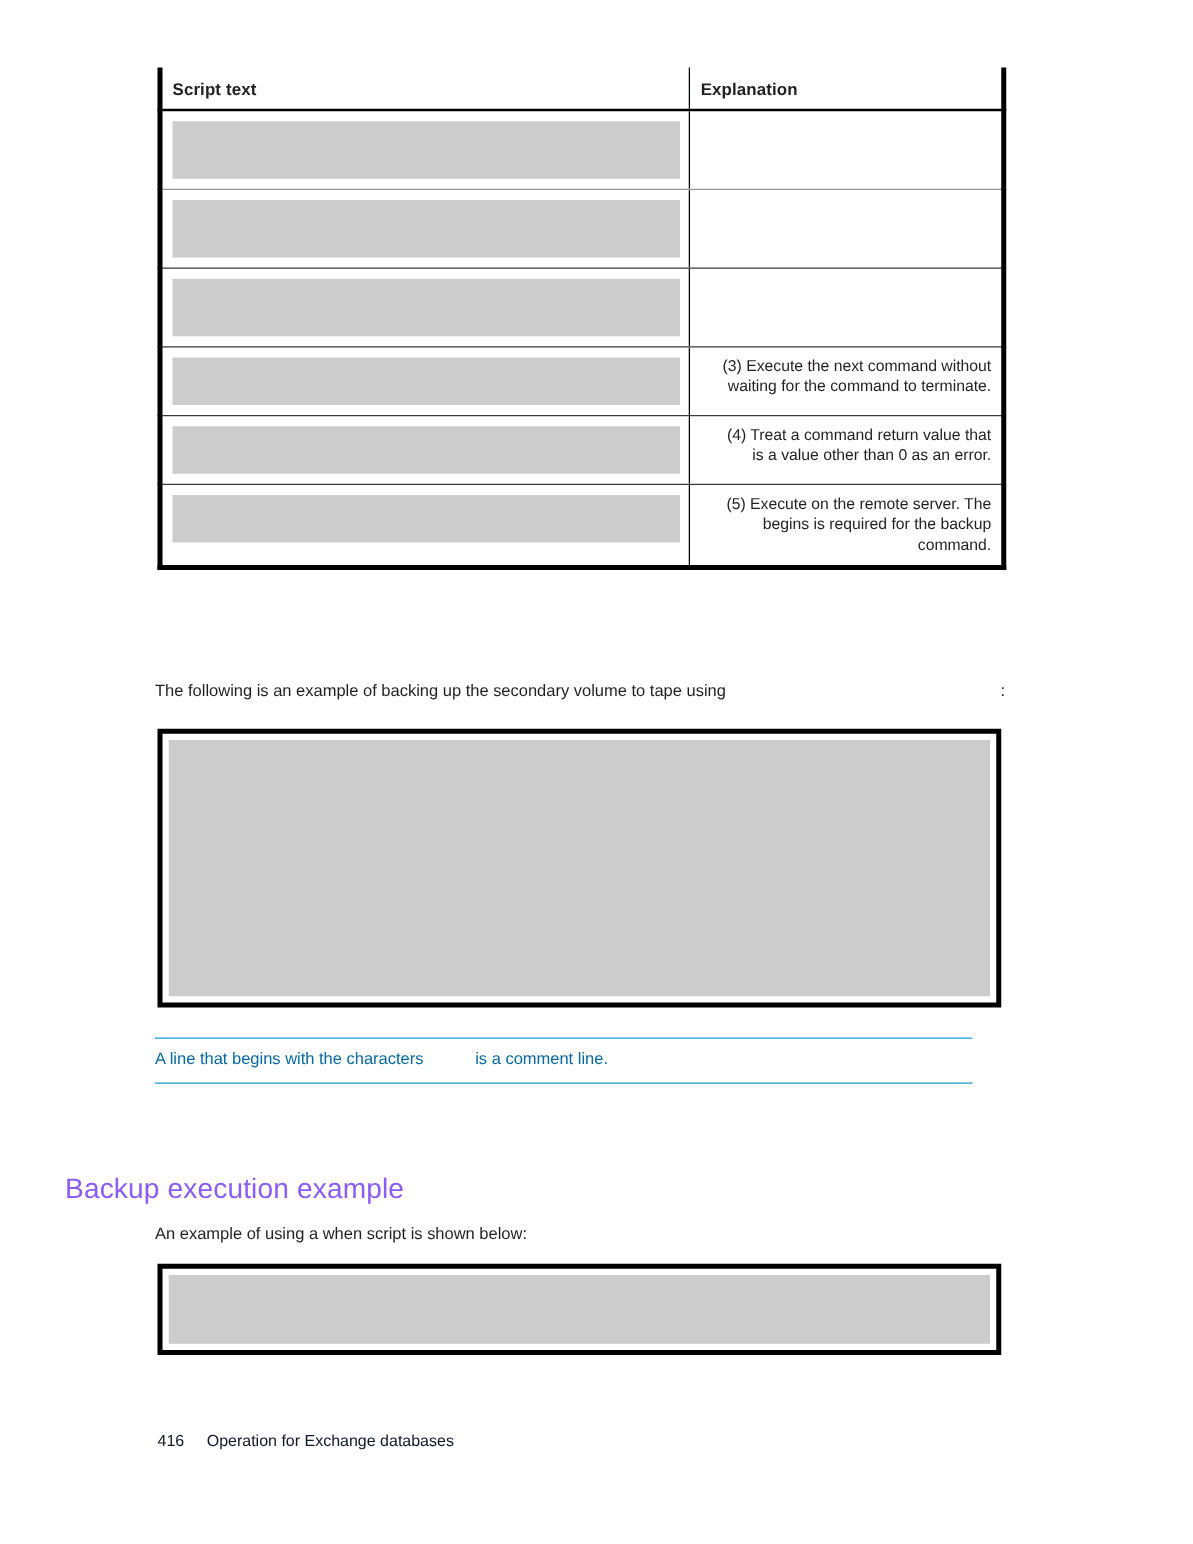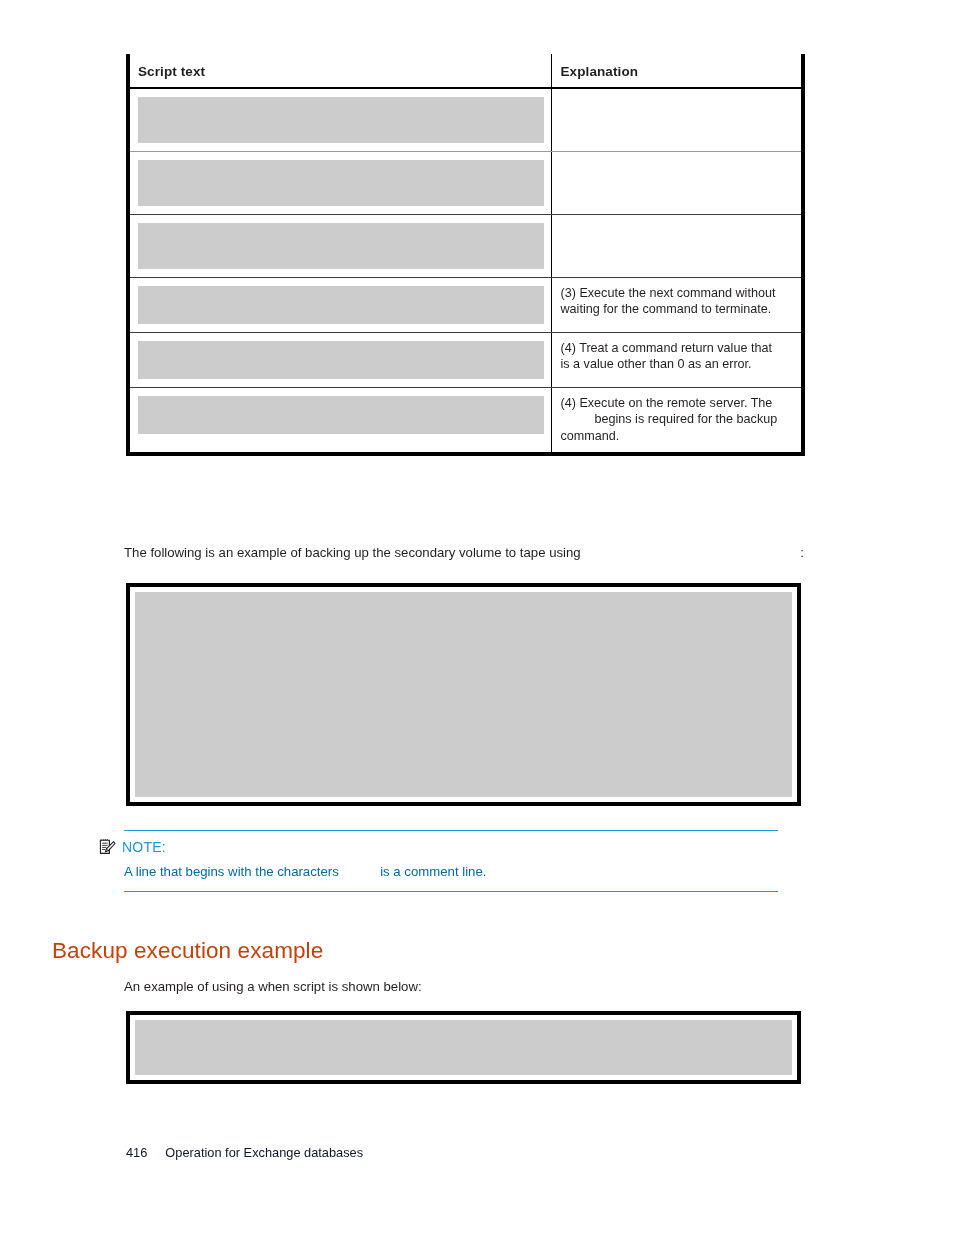--- a/index.html
+++ b/index.html
@@ -70,21 +70,21 @@
     line-height: 1.31;
   }
   .script-table tr.soft-rule td { border-bottom-color: #9a9a9a; }
 
   .redact {
     background: #cccccc;
     display: block;
     width: 100%;
   }
 
-  .expl-line { display: block; white-space: pre; }
+  .expl-line { display: block; white-space: pre; text-align: right; }
   .expl-indent { padding-left: 34px; }
 
   
   .para {
     position: absolute;
     font-size: 13.2px;
     line-height: 1.35;
     color: #231f20;
   }
   .para-intro {
@@ -156,21 +156,21 @@
     color: #0369a1;
   }
   .note-body .gap-note { display: inline-block; width: 34px; }
 
   
   .h2-heading {
     position: absolute;
     left: 52px;
     top: 938px;
     font-size: 22.5px;
-    color: #c2410c;
+    color: #8b5cf6;
     font-weight: normal;
     letter-spacing: .1px;
     margin: 0;
   }
   .para-example {
     left: 124px;
     top: 978px;
     width: 660px;
   }
 
@@ -236,52 +236,40 @@
           <td class="expl-cell">
             <span class="expl-line">(4) Treat a command return value that</span>
             <span class="expl-line">is a value other than 0 as an error.</span>
           </td>
         </tr>
         <tr>
           <td class="script-cell">
             <span class="redact" style="height: 38px;"></span>
           </td>
           <td class="expl-cell">
-            <span class="expl-line">(4) Execute on the remote server. The</span>
+            <span class="expl-line">(5) Execute on the remote server. The</span>
             <span class="expl-line expl-indent">begins is required for the backup</span>
             <span class="expl-line">command.</span>
           </td>
         </tr>
       </tbody>
   </table>
 
   <div class="para para-intro">
     <span class="trailing-colon">:</span>
     <span>The following is an example of backing up the secondary volume to tape using</span>
     <span class="gap-inline"></span>
   </div>
 
   <div class="codeblock" id="codeblock-main">
     <div class="redact-fill"></div>
   </div>
 
   <div class="note">
     <div class="note-rule-top"></div>
-    <div class="note-head">
-      <span class="note-icon">
-        <svg width="18" height="18" viewBox="0 0 18 18" aria-hidden="true">
-          <path d="M2.4 2.2 H11.4 V15.4 H2.4 Z" fill="#ffffff" stroke="#231f20" stroke-width="1.1"></path>
-          <path d="M4.1 5.2 H9.6 M4.1 7.3 H9.6 M4.1 9.4 H8.3 M4.1 11.5 H7.4" stroke="#231f20" stroke-width="0.85"></path>
-          <path d="M3.1 1.4 l1.0 1.2 M5.0 1.2 l1.0 1.2 M6.9 1.0 l1.0 1.2 M8.8 1.0 l1.0 1.2" stroke="#231f20" stroke-width="0.9"></path>
-          <path d="M15.6 3.6 L8.4 10.8 L7.5 13.6 L10.3 12.7 L17.0 5.5 Z" fill="#ffffff" stroke="#231f20" stroke-width="1.05"></path>
-          <path d="M8.4 10.8 L10.3 12.7" stroke="#231f20" stroke-width="0.85"></path>
-        </svg>
-      </span>
-      <span class="note-label">NOTE:</span>
-    </div>
     <div class="note-body">
       <span>A line that begins with the characters</span>
       <span class="gap-note"></span>
       <span>is a comment line.</span>
     </div>
     <div class="note-rule-bottom"></div>
   </div>
 
   <h2 class="h2-heading">Backup execution example</h2>
 

